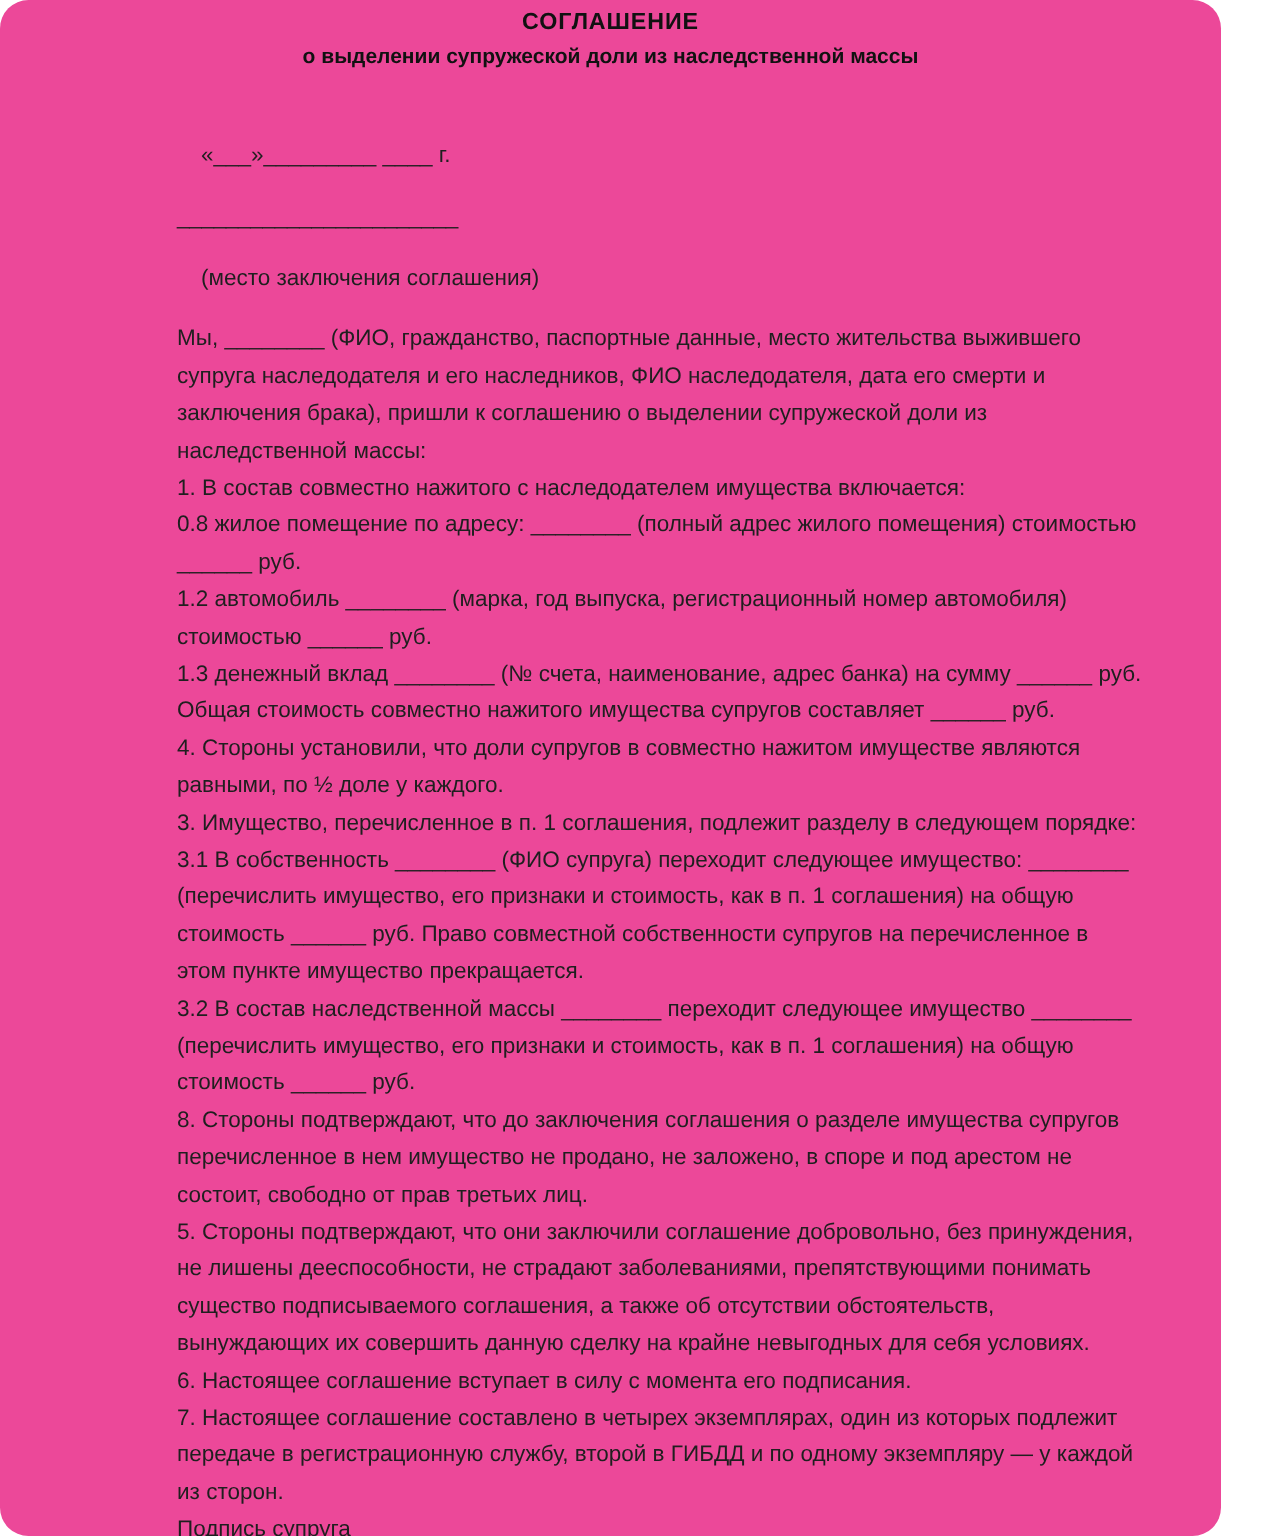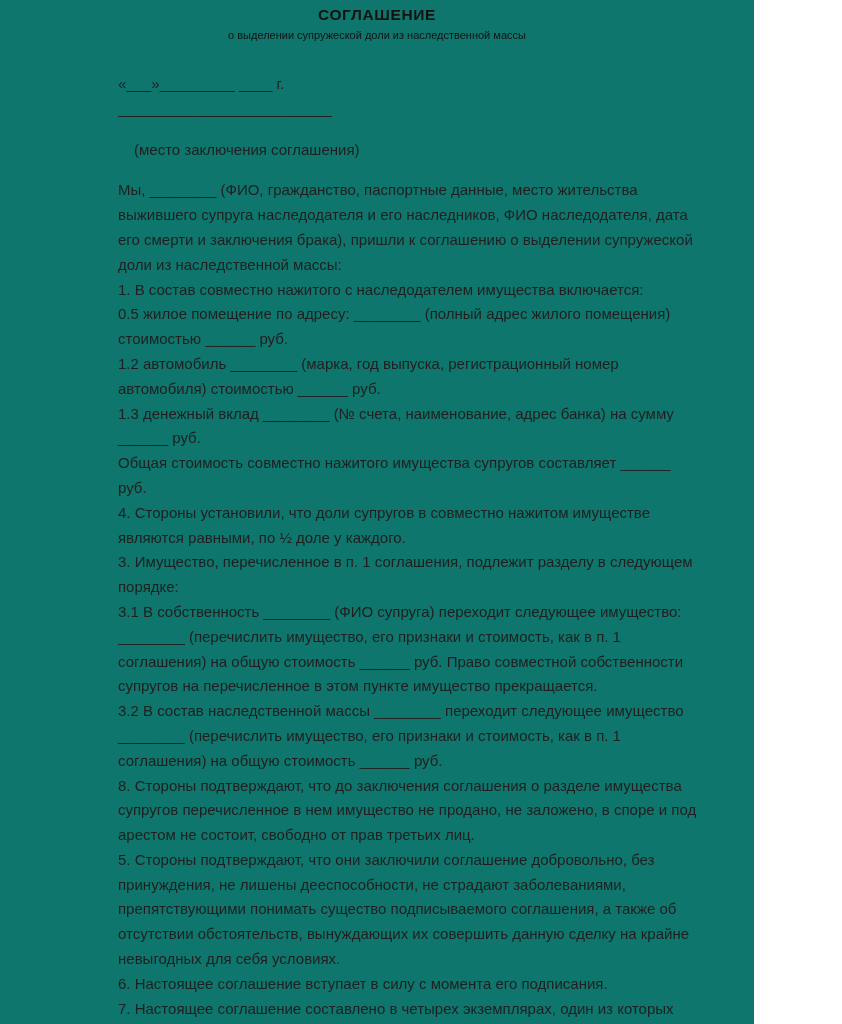--- a/index.html
+++ b/index.html
@@ -10,41 +10,42 @@
   }
   body {
     width: 842px;
     height: 1024px;
     font-family: "Liberation Sans", "DejaVu Sans", sans-serif;
     color: #1a1a1a;
     overflow: hidden;
   }
   .page {
     position: relative;
-    width: 754px;
+    width: 814px;
     height: 1024px;
-    background: #0f766e;
+    background: #ec4899;
     box-sizing: border-box;
+    border-radius: 19px;
   }
   
   .title-block {
     padding-top: 5px;
     text-align: center;
   }
   .doc-title {
     font-size: 15.5px;
     font-weight: bold;
     letter-spacing: 0.6px;
     color: #111111;
     line-height: 1.3;
     margin: 0;
   }
   .doc-subtitle {
-    font-size: 11px;
-    font-weight: normal;
+    font-size: 14px;
+    font-weight: bold;
     color: #111111;
     line-height: 1.35;
     margin: 3px 0 0 0;
   }
   
   .body-block {
     margin: 0;
     padding: 0 52px 0 118px;
     box-sizing: border-box;
   }
@@ -58,32 +59,31 @@
     margin: 16px;
   }
   .para {
     font-size: 15px;
     line-height: 24.8px;
     color: #1f1f1f;
     margin: 0;
     text-align: left;
   }
   .place-rule {
-    font-size: 19px;
+    font-size: 15px;
     line-height: 24.8px;
     letter-spacing: -0.2px;
     color: #1f1f1f;
     margin: 0;
-    font-family: Liberation Serif, serif;
   }
   .date-line {
     font-size: 15px;
     line-height: 24.8px;
     color: #1f1f1f;
-    margin: 0;
+    margin: 16px;
     padding-top: 3px;
   }
   .sig-line {
     font-size: 15px;
     line-height: 24.8px;
     color: #1f1f1f;
     margin: 0;
   }
 </style>
 </head>
@@ -102,21 +102,21 @@
 
     <div class="date-line">«___»_________ ____ г.</div>
 
     <div class="place-rule">_______________________</div>
 
     <div class="line">(место заключения соглашения)</div>
 
     <div class="para">Мы, ________ (ФИО, гражданство, паспортные данные, место жительства выжившего супруга наследодателя и его наследников, ФИО наследодателя, дата его смерти и заключения брака), пришли к соглашению о выделении супружеской доли из наследственной массы:</div>
 
     <div class="para">1. В состав совместно нажитого с наследодателем имущества включается:</div>
-    <div class="para">0.5 жилое помещение по адресу: ________ (полный адрес жилого помещения) стоимостью ______ руб.</div>
+    <div class="para">0.8 жилое помещение по адресу: ________ (полный адрес жилого помещения) стоимостью ______ руб.</div>
     <div class="para">1.2 автомобиль ________ (марка, год выпуска, регистрационный номер автомобиля) стоимостью ______ руб.</div>
     <div class="para">1.3 денежный вклад ________ (№ счета, наименование, адрес банка) на сумму ______ руб.</div>
     <div class="para">Общая стоимость совместно нажитого имущества супругов составляет ______ руб.</div>
     <div class="para">4. Стороны установили, что доли супругов в совместно нажитом имуществе являются равными, по ½ доле у каждого.</div>
     <div class="para">3. Имущество, перечисленное в п. 1 соглашения, подлежит разделу в следующем порядке:</div>
     <div class="para">3.1 В собственность ________ (ФИО супруга) переходит следующее имущество: ________ (перечислить имущество, его признаки и стоимость, как в п. 1 соглашения) на общую стоимость ______ руб. Право совместной собственности супругов на перечисленное в этом пункте имущество прекращается.</div>
     <div class="para">3.2 В состав наследственной массы ________ переходит следующее имущество ________ (перечислить имущество, его признаки и стоимость, как в п. 1 соглашения) на общую стоимость ______ руб.</div>
     <div class="para">8. Стороны подтверждают, что до заключения соглашения о разделе имущества супругов перечисленное в нем имущество не продано, не заложено, в споре и под арестом не состоит, свободно от прав третьих лиц.</div>
     <div class="para">5. Стороны подтверждают, что они заключили соглашение добровольно, без принуждения, не лишены дееспособности, не страдают заболеваниями, препятствующими понимать существо подписываемого соглашения, а также об отсутствии обстоятельств, вынуждающих их совершить данную сделку на крайне невыгодных для себя условиях.</div>
     <div class="para">6. Настоящее соглашение вступает в силу с момента его подписания.</div>

